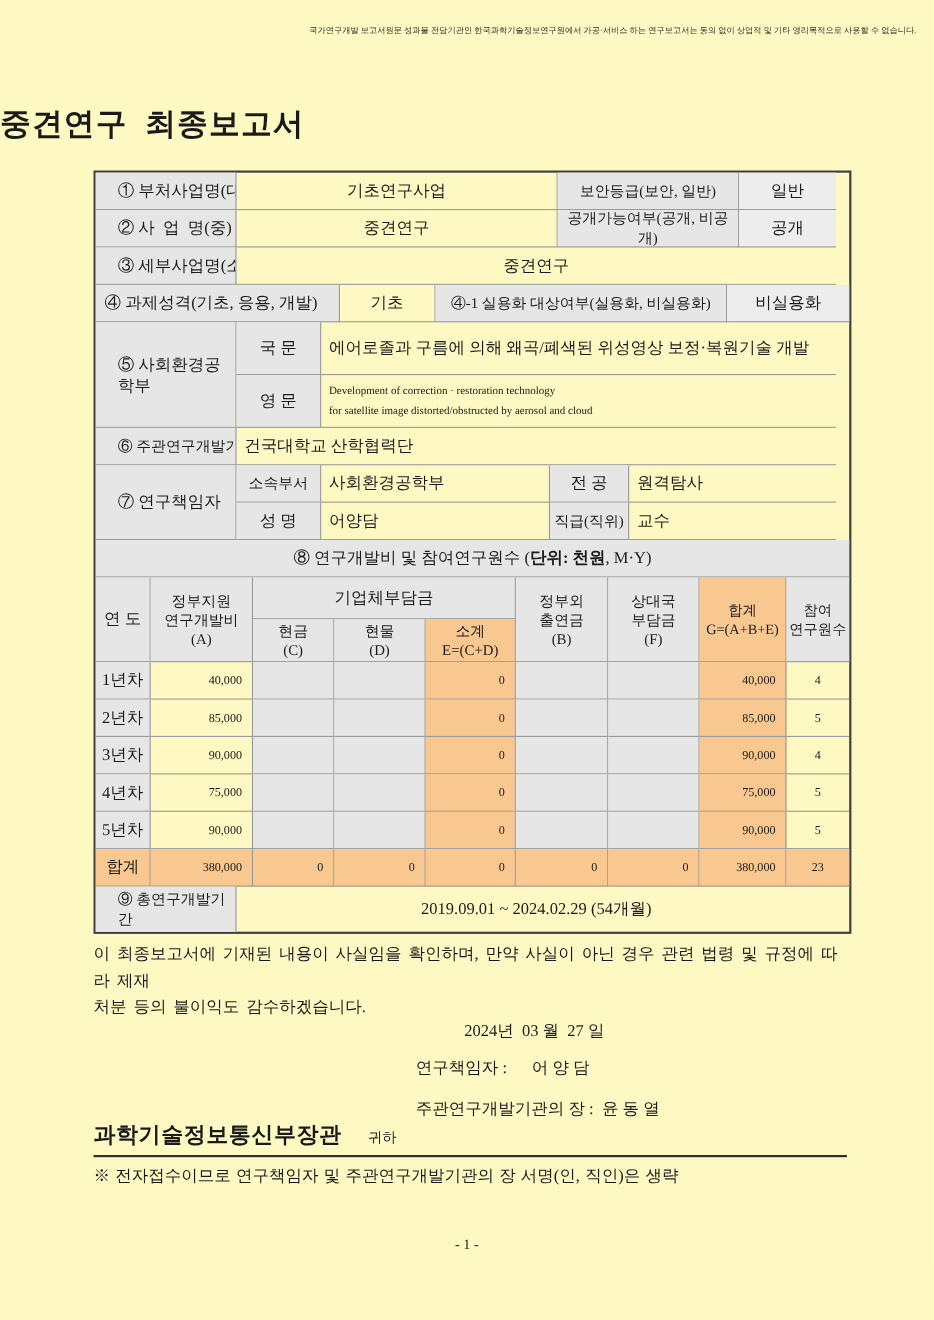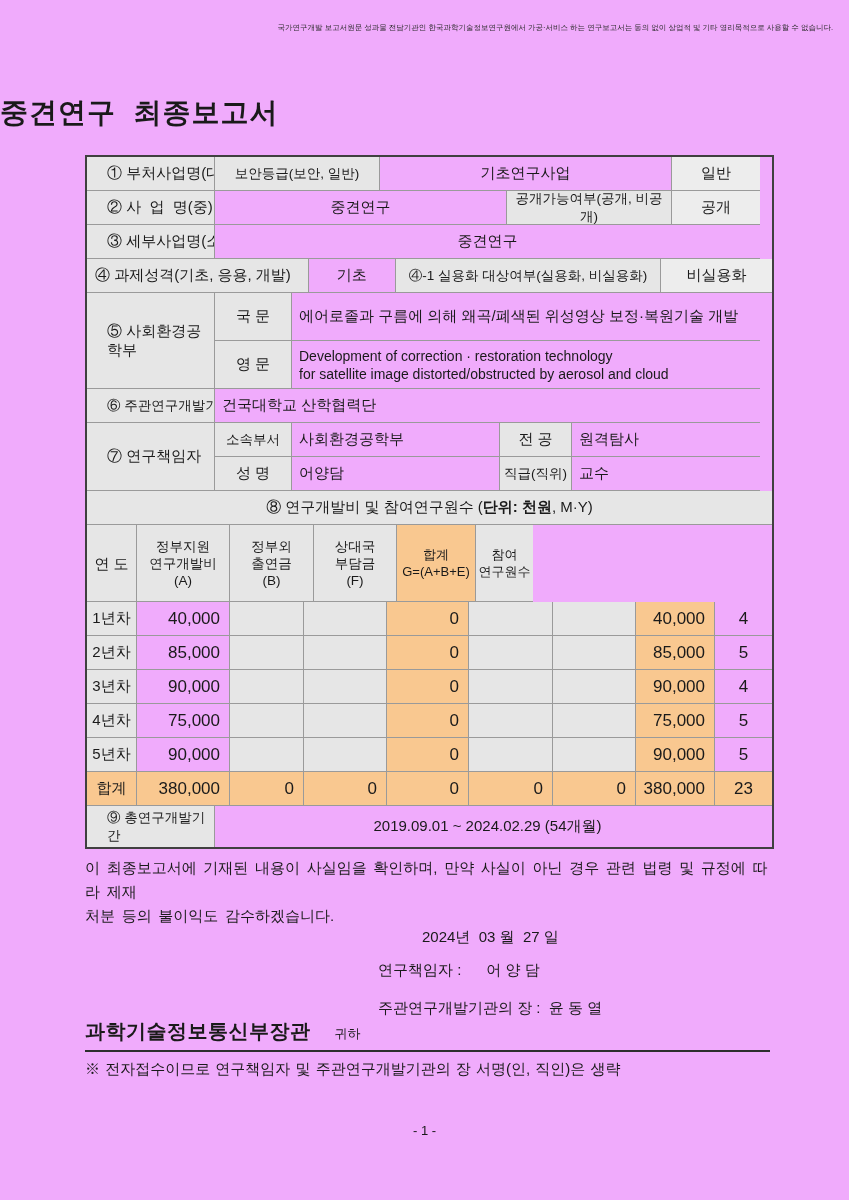--- a/index.html
+++ b/index.html
@@ -1,47 +1,47 @@
 <!DOCTYPE html>
 <html><head>
 <meta charset="utf-8">
 <style>
   html,body{margin:0;padding:0;background:#ffffff;}
-  .doc{position:relative;width:849px;height:1200px;background:#f0abfc;overflow:hidden;
-       font-family:Liberation Sans, sans-serif;color:#1a1a1a;}
+  .doc{position:relative;width:849px;height:1200px;background:#fef9c3;overflow:hidden;
+       font-family:Liberation Serif, serif;color:#1a1a1a;}
   .disclaimer{position:absolute;top:23px;right:16px;font-size:7.5px;color:#2b2b2b;letter-spacing:0;}
   .title{position:absolute;top:94px;left:0;width:100%;text-align:left;font-size:28px;
          font-weight:bold;letter-spacing:1px;white-space:pre;}
   .sheet{position:absolute;top:155px;left:85px;width:685px;border:2px solid #404040;box-sizing:content-box;}
   .tr{display:flex;}
   .td{box-sizing:border-box;border-right:1px solid #9a9a9a;border-bottom:1px solid #9a9a9a;
       display:flex;align-items:center;justify-content:center;font-size:15px;overflow:hidden;}
   .td.last{border-right:none;}
   .botless{border-bottom:none !important;}
   .lbl{background:#e6e6e6;justify-content:flex-start;padding-left:8px;}
   .gray{background:#e6e6e6;}
   .grayl{background:#ededed;}
   .orange{background:#f9c890;}
   .ctr{justify-content:center;text-align:center;}
   .lft{justify-content:flex-start;padding-left:7px;}
   .rgt{justify-content:flex-end;padding-right:9px;}
   .sm{font-size:13.5px;}
   .xs{font-size:13px;}
-  .num{font-size:17px;text-align:center;}
+  .num{font-size:11px;text-align:center;}
   .pre{white-space:pre;}
   .prl{white-space:pre-line;text-align:center;line-height:17px;}
   .h34{height:34px;}.h41{height:41px;}.h48{height:48px;}.h68{height:68px;}
   .h77{height:77px;}.h38{height:38px;}.h39{height:39px;}.h96{height:96px;}
   .w50{width:50px;}.w57{width:57px;}.w72{width:72px;}.w74{width:74px;}.w77{width:77px;}
   .w79{width:79px;}.w82{width:82px;}.w83{width:83px;}.w84{width:84px;}.w88{width:88px;}
   .w93{width:93px;}.w112{width:112px;}.w140{width:128px;padding-left:20px;}.w165{width:165px;}.w188{width:188px;}
   .w208{width:208px;}.w217{width:224px;}.w239{width:239px;}.w268{width:268px;}.w292{width:292px;}
   .w468{width:468px;}.w545{width:545px;}.w685{width:685px;}
   .col{display:flex;flex-direction:column;}
-  .eng{font-size:14px;line-height:18px;align-items:center;display:flex;}
+  .eng{font-size:10px;line-height:18px;align-items:center;display:flex;}
   .b{font-weight:bold;}
   .confirm{position:absolute;top:856px;left:85px;width:688px;font-size:15px;line-height:24px;word-spacing:2.5px;}
   .dateline{position:absolute;top:928px;left:422px;font-size:15px;white-space:pre;}
   .sig{position:absolute;left:378px;font-size:15px;white-space:pre;}
   .sig1{top:961px;}
   .sig2{top:999px;text-align:center;}
   .minister{position:absolute;top:1018px;left:85px;width:685px;border-bottom:2px solid #2e2e2e;
             padding-bottom:5px;}
   .minister .big{font-size:20px;font-weight:bold;letter-spacing:0.5px;}
   .minister .small{font-size:13px;margin-left:24px;}
@@ -54,22 +54,22 @@
 <div class="doc">
 
   <div class="disclaimer">국가연구개발 보고서원문 성과물 전담기관인 한국과학기술정보연구원에서 가공·서비스 하는 연구보고서는 동의 없이 상업적 및 기타 영리목적으로 사용할 수 없습니다.</div>
 
   <div class="title">중견연구  최종보고서</div>
 
   <div class="sheet">
 
     <div class="tr h34">
       <div class="td lbl w140 pre">① 부처사업명(대)</div>
+      <div class="td w292 ctr">기초연구사업</div>
       <div class="td gray w165 ctr sm">보안등급(보안, 일반)</div>
-      <div class="td w292 ctr">기초연구사업</div>
       <div class="td grayl w88 ctr last">일반</div>
     </div>
 
     <div class="tr h34">
       <div class="td lbl w140 pre">② 사  업  명(중)</div>
       <div class="td w292 ctr">중견연구</div>
       <div class="td gray w165 ctr sm">공개가능여부(공개, 비공개)</div>
       <div class="td grayl w88 ctr last">공개</div>
     </div>
 
@@ -131,20 +131,31 @@
       <div class="td gray w685 ctr last">
         <span><span>⑧ 연구개발비 및 참여연구원수 (</span><span class="b">단위: 천원</span><span>, M·Y)</span></span>
       </div>
     </div>
 
     <div class="tr h77">
       <div class="td gray w50 ctr prl pre">연  도</div>
       <div class="td gray w93 ctr prl sm">정부지원
 연구개발비
 (A)</div>
+      <div class="col w239">
+        <div class="td gray w239 ctr h38">기업체부담금</div>
+        <div class="tr h39">
+          <div class="td gray w74 ctr prl sm">현금
+(C)</div>
+          <div class="td gray w83 ctr prl sm">현물
+(D)</div>
+          <div class="td orange w82 ctr prl sm">소계
+E=(C+D)</div>
+        </div>
+      </div>
       <div class="td gray w84 ctr prl sm">정부외
 출연금
 (B)</div>
       <div class="td gray w83 ctr prl sm">상대국
 부담금
 (F)</div>
       <div class="td orange w79 ctr prl xs">합계
 G=(A+B+E)</div>
       <div class="td gray w57 ctr prl xs last">참여
 연구원수</div>

